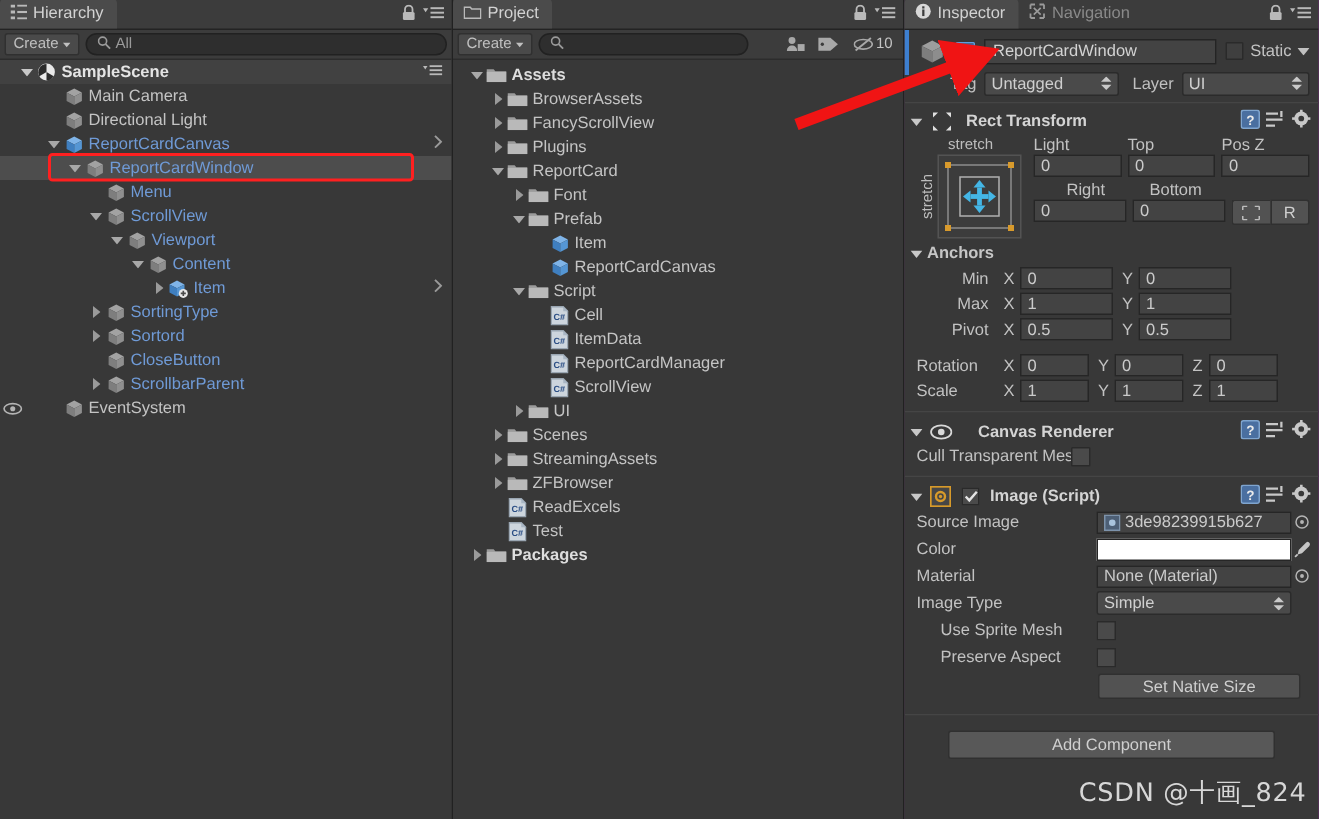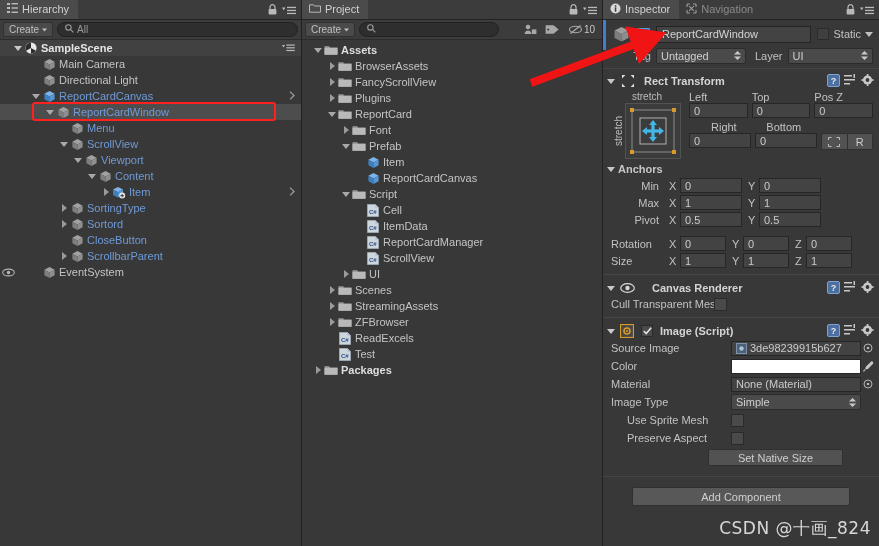--- a/index.html
+++ b/index.html
@@ -957,21 +957,21 @@
                   <path d="M38 27 L33 23 V31 Z"></path>
                   <rect x="25.4" y="21" width="3.2" height="12"></rect>
                   <rect x="21" y="25.4" width="12" height="3.2"></rect>
                 </g>
               </svg>
             </div>
           </div>
         </div>
         <div style="flex:1;">
           <div style="display:flex;gap:4px;margin-bottom:0;">
-            <div style="flex:1;font-size:11px;color:#c2c2c2;">Left</div>
+            <div style="flex:1;font-size:11px;color:#c2c2c2;">Light</div>
             <div style="flex:1;font-size:11px;color:#c2c2c2;">Top</div>
             <div style="flex:1;font-size:11px;color:#c2c2c2;">Pos Z</div>
           </div>
           <div style="display:flex;gap:4px;margin-bottom:3px;">
             <div class="field" style="flex:1;">
                 <span>0</span>
               </div>
             <div class="field" style="flex:1;">
                 <span>0</span>
               </div>
@@ -1057,21 +1057,21 @@
         <span class="axis" style="margin-left:6px;">Y</span>
         <span class="field" style="width:46px;">
             <span>0</span>
           </span>
         <span class="axis" style="margin-left:6px;">Z</span>
         <span class="field" style="width:46px;">
             <span>0</span>
           </span>
       </div>
       <div class="prow">
-        <span class="plabel" style="width:58px;text-align:left;">Size</span>
+        <span class="plabel" style="width:58px;text-align:left;">Scale</span>
         <span class="axis">X</span>
         <span class="field" style="width:46px;">
             <span>1</span>
           </span>
         <span class="axis" style="margin-left:6px;">Y</span>
         <span class="field" style="width:46px;">
             <span>1</span>
           </span>
         <span class="axis" style="margin-left:6px;">Z</span>
         <span class="field" style="width:46px;">
@@ -1220,21 +1220,21 @@
 
       <div style="display:flex;align-items:center;height:18px;padding:0 4px 0 24px;">
         <span style="width:104px;font-size:11px;color:#c2c2c2;">Use Sprite Mesh</span>
         <span style="width:13px;height:13px;background:#4a4a4a;border:1px solid #2a2a2a;"></span>
       </div>
       <div style="display:flex;align-items:center;height:18px;padding:0 4px 0 24px;">
         <span style="width:104px;font-size:11px;color:#c2c2c2;">Preserve Aspect</span>
         <span style="width:13px;height:13px;background:#4a4a4a;border:1px solid #2a2a2a;"></span>
       </div>
 
-      <div style="display:flex;justify-content:flex-end;padding:2px 36px 0 0;">
+      <div style="display:flex;justify-content:flex-end;padding:2px 12px 0 0;">
         <div class="btn" style="width:135px;">
           <span>Set Native Size</span>
         </div>
       </div>
 
       <div class="sep" style="margin-top:10px;"></div>
 
       <div style="display:flex;justify-content:center;padding-top:10px;">
         <div class="btn" style="width:218px;height:19px;background:#585858;">
           <span>Add Component</span>

